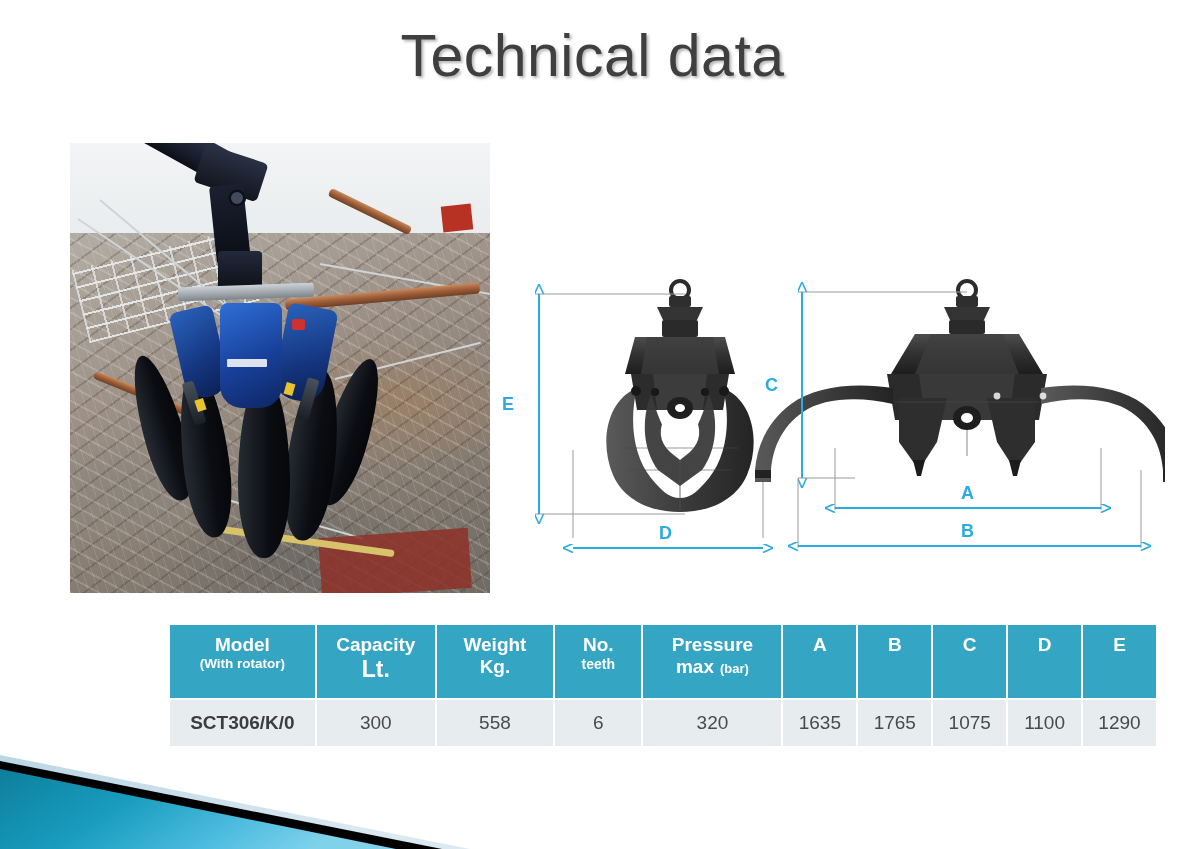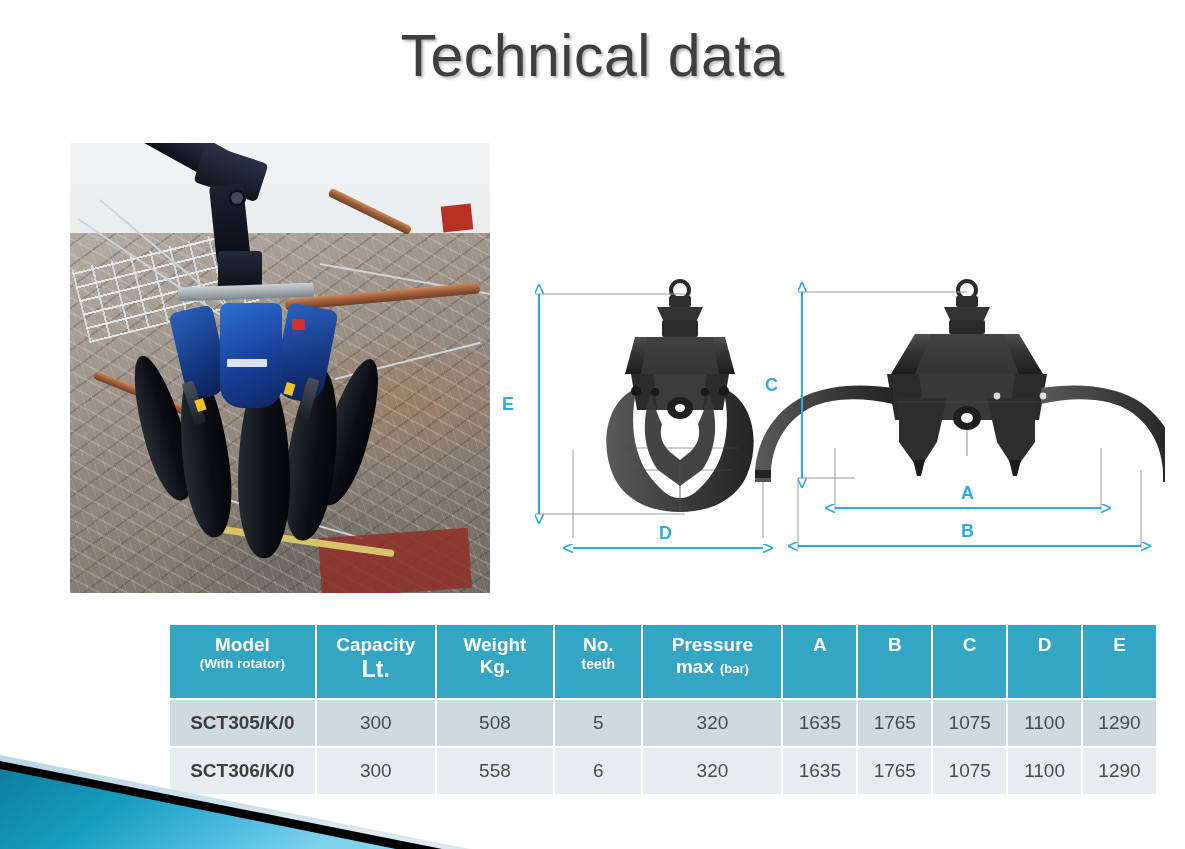--- a/index.html
+++ b/index.html
@@ -451,32 +451,20 @@
           <span class="sub" style="font-size:19px"><span>max</span><span class="unit" style="margin-left:6px">(bar)</span></span>
         </th>
         <th class="c-dim">A</th>
         <th class="c-dim">B</th>
         <th class="c-dim">C</th>
         <th class="c-dim">D</th>
         <th class="c-dim">E</th>
       </tr>
     </thead>
     <tbody>
-      <tr class="row-a">
-        <td class="model">SCT305/K/0</td>
-        <td>300</td>
-        <td>508</td>
-        <td>5</td>
-        <td>320</td>
-        <td>1635</td>
-        <td>1765</td>
-        <td>1075</td>
-        <td>1100</td>
-        <td>1290</td>
-      </tr>
       <tr class="row-b">
         <td class="model">SCT306/K/0</td>
         <td>300</td>
         <td>558</td>
         <td>6</td>
         <td>320</td>
         <td>1635</td>
         <td>1765</td>
         <td>1075</td>
         <td>1100</td>

